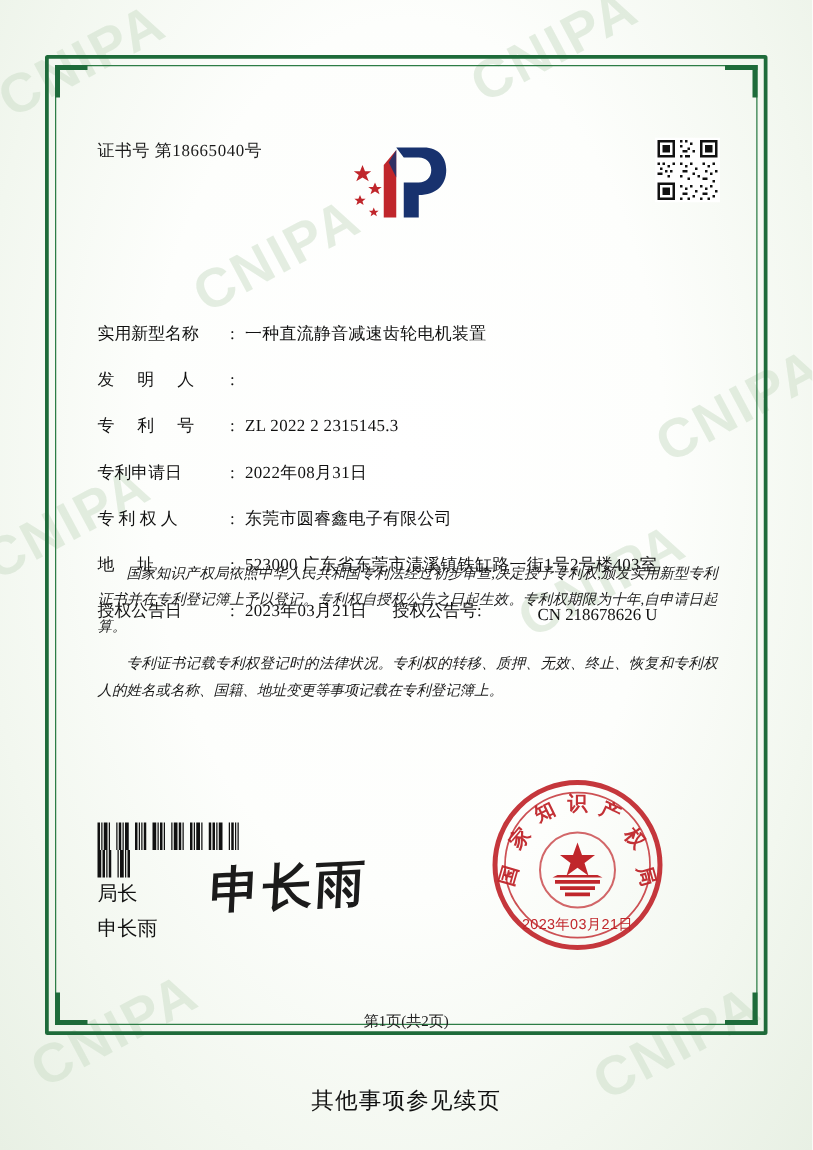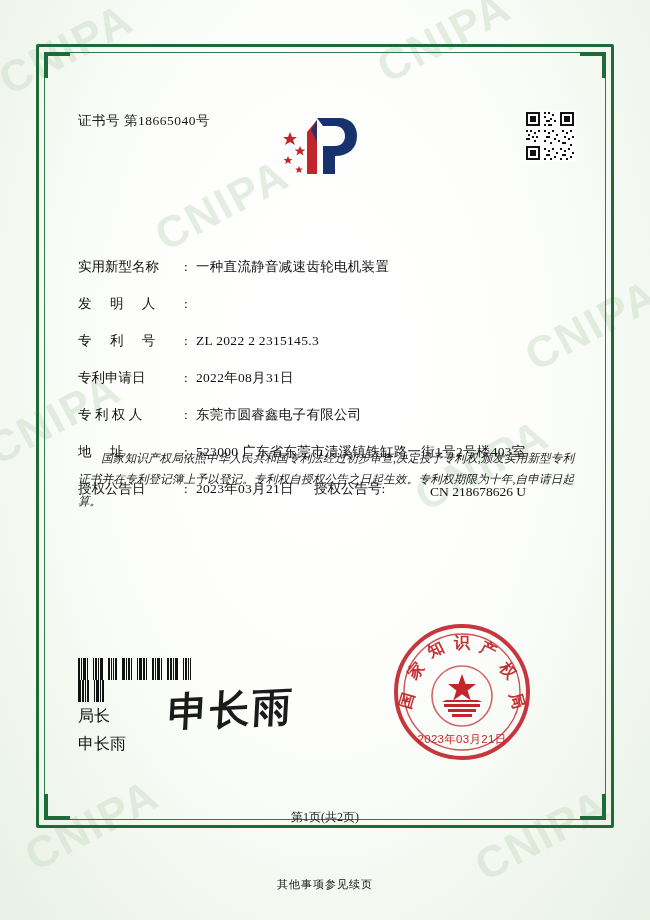--- a/index.html
+++ b/index.html
@@ -197,21 +197,21 @@
     left: 0; right: 0; bottom: -18px;
     text-align: center;
     font-size: 12px;
     color: #222;
   }
 
   .footer-note {
     position: absolute;
     left: 0; right: 0; bottom: 28px;
     text-align: center;
-    font-size: 11px;
+    font-size: 18px;
     color: #111;
     letter-spacing: 1px;
     margin-top: 32px;
   }
 </style>
 </head>
 <body>
 
 <div class="page">
 
@@ -351,20 +351,21 @@
         <div class="f-label">授权公告日</div>
         <div class="f-colon">:</div>
         <div class="f-value">2023年03月21日</div>
         <div class="second-label">授权公告号:</div>
         <div class="second-value">CN 218678626 U</div>
       </div>
     </div>
 
     <div class="paras">
       <p>国家知识产权局依照中华人民共和国专利法经过初步审查,决定授予专利权,颁发实用新型专利证书并在专利登记簿上予以登记。专利权自授权公告之日起生效。专利权期限为十年,自申请日起算。</p>
+      <p>专利证书记载专利权登记时的法律状况。专利权的转移、质押、无效、终止、恢复和专利权人的姓名或名称、国籍、地址变更等事项记载在专利登记簿上。</p>
     </div>
 
     <div class="barcode">
       <span style="width:2px"></span><span style="width:1px"></span><span style="width:3px"></span><span style="width:1px"></span>
       <span style="width:1px"></span><span style="width:2px"></span><span style="width:1px"></span><span style="width:3px"></span>
       <span style="width:2px"></span><span style="width:1px"></span><span style="width:1px"></span><span style="width:2px"></span>
       <span style="width:3px"></span><span style="width:1px"></span><span style="width:2px"></span><span style="width:1px"></span>
       <span style="width:1px"></span><span style="width:3px"></span><span style="width:2px"></span><span style="width:1px"></span>
       <span style="width:2px"></span><span style="width:1px"></span><span style="width:3px"></span><span style="width:1px"></span>
       <span style="width:2px"></span><span style="width:2px"></span><span style="width:1px"></span><span style="width:3px"></span>

